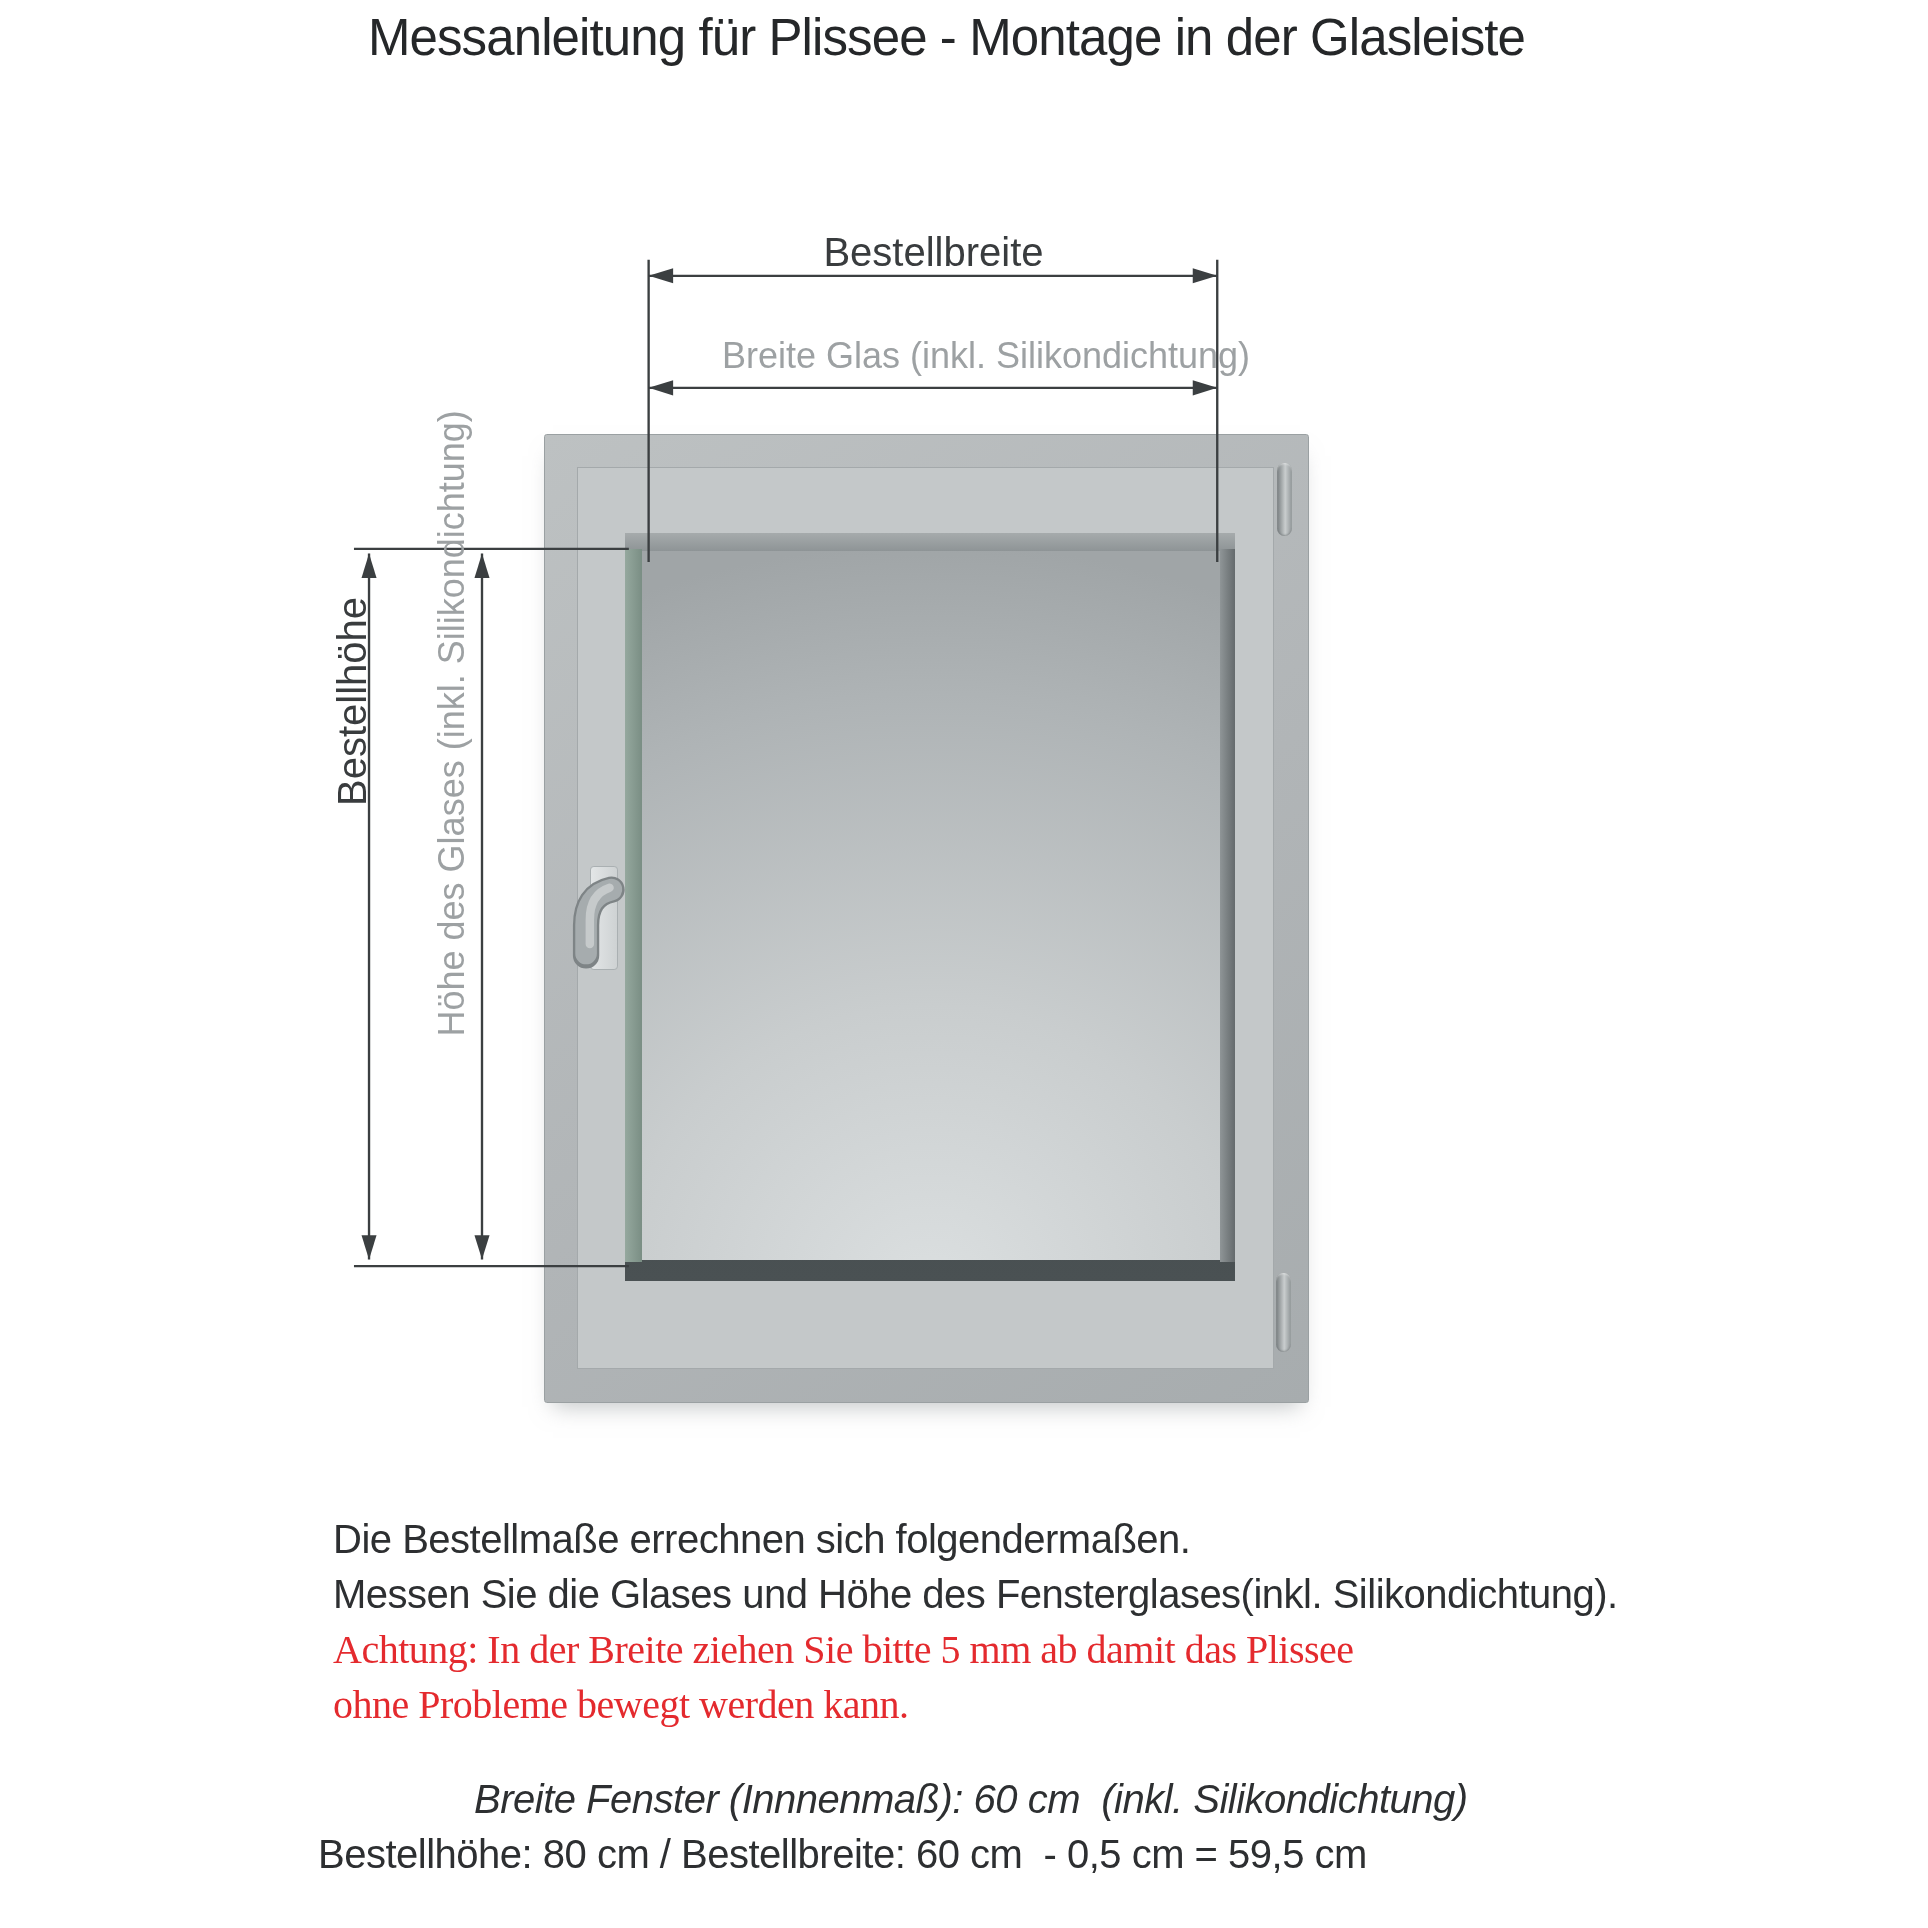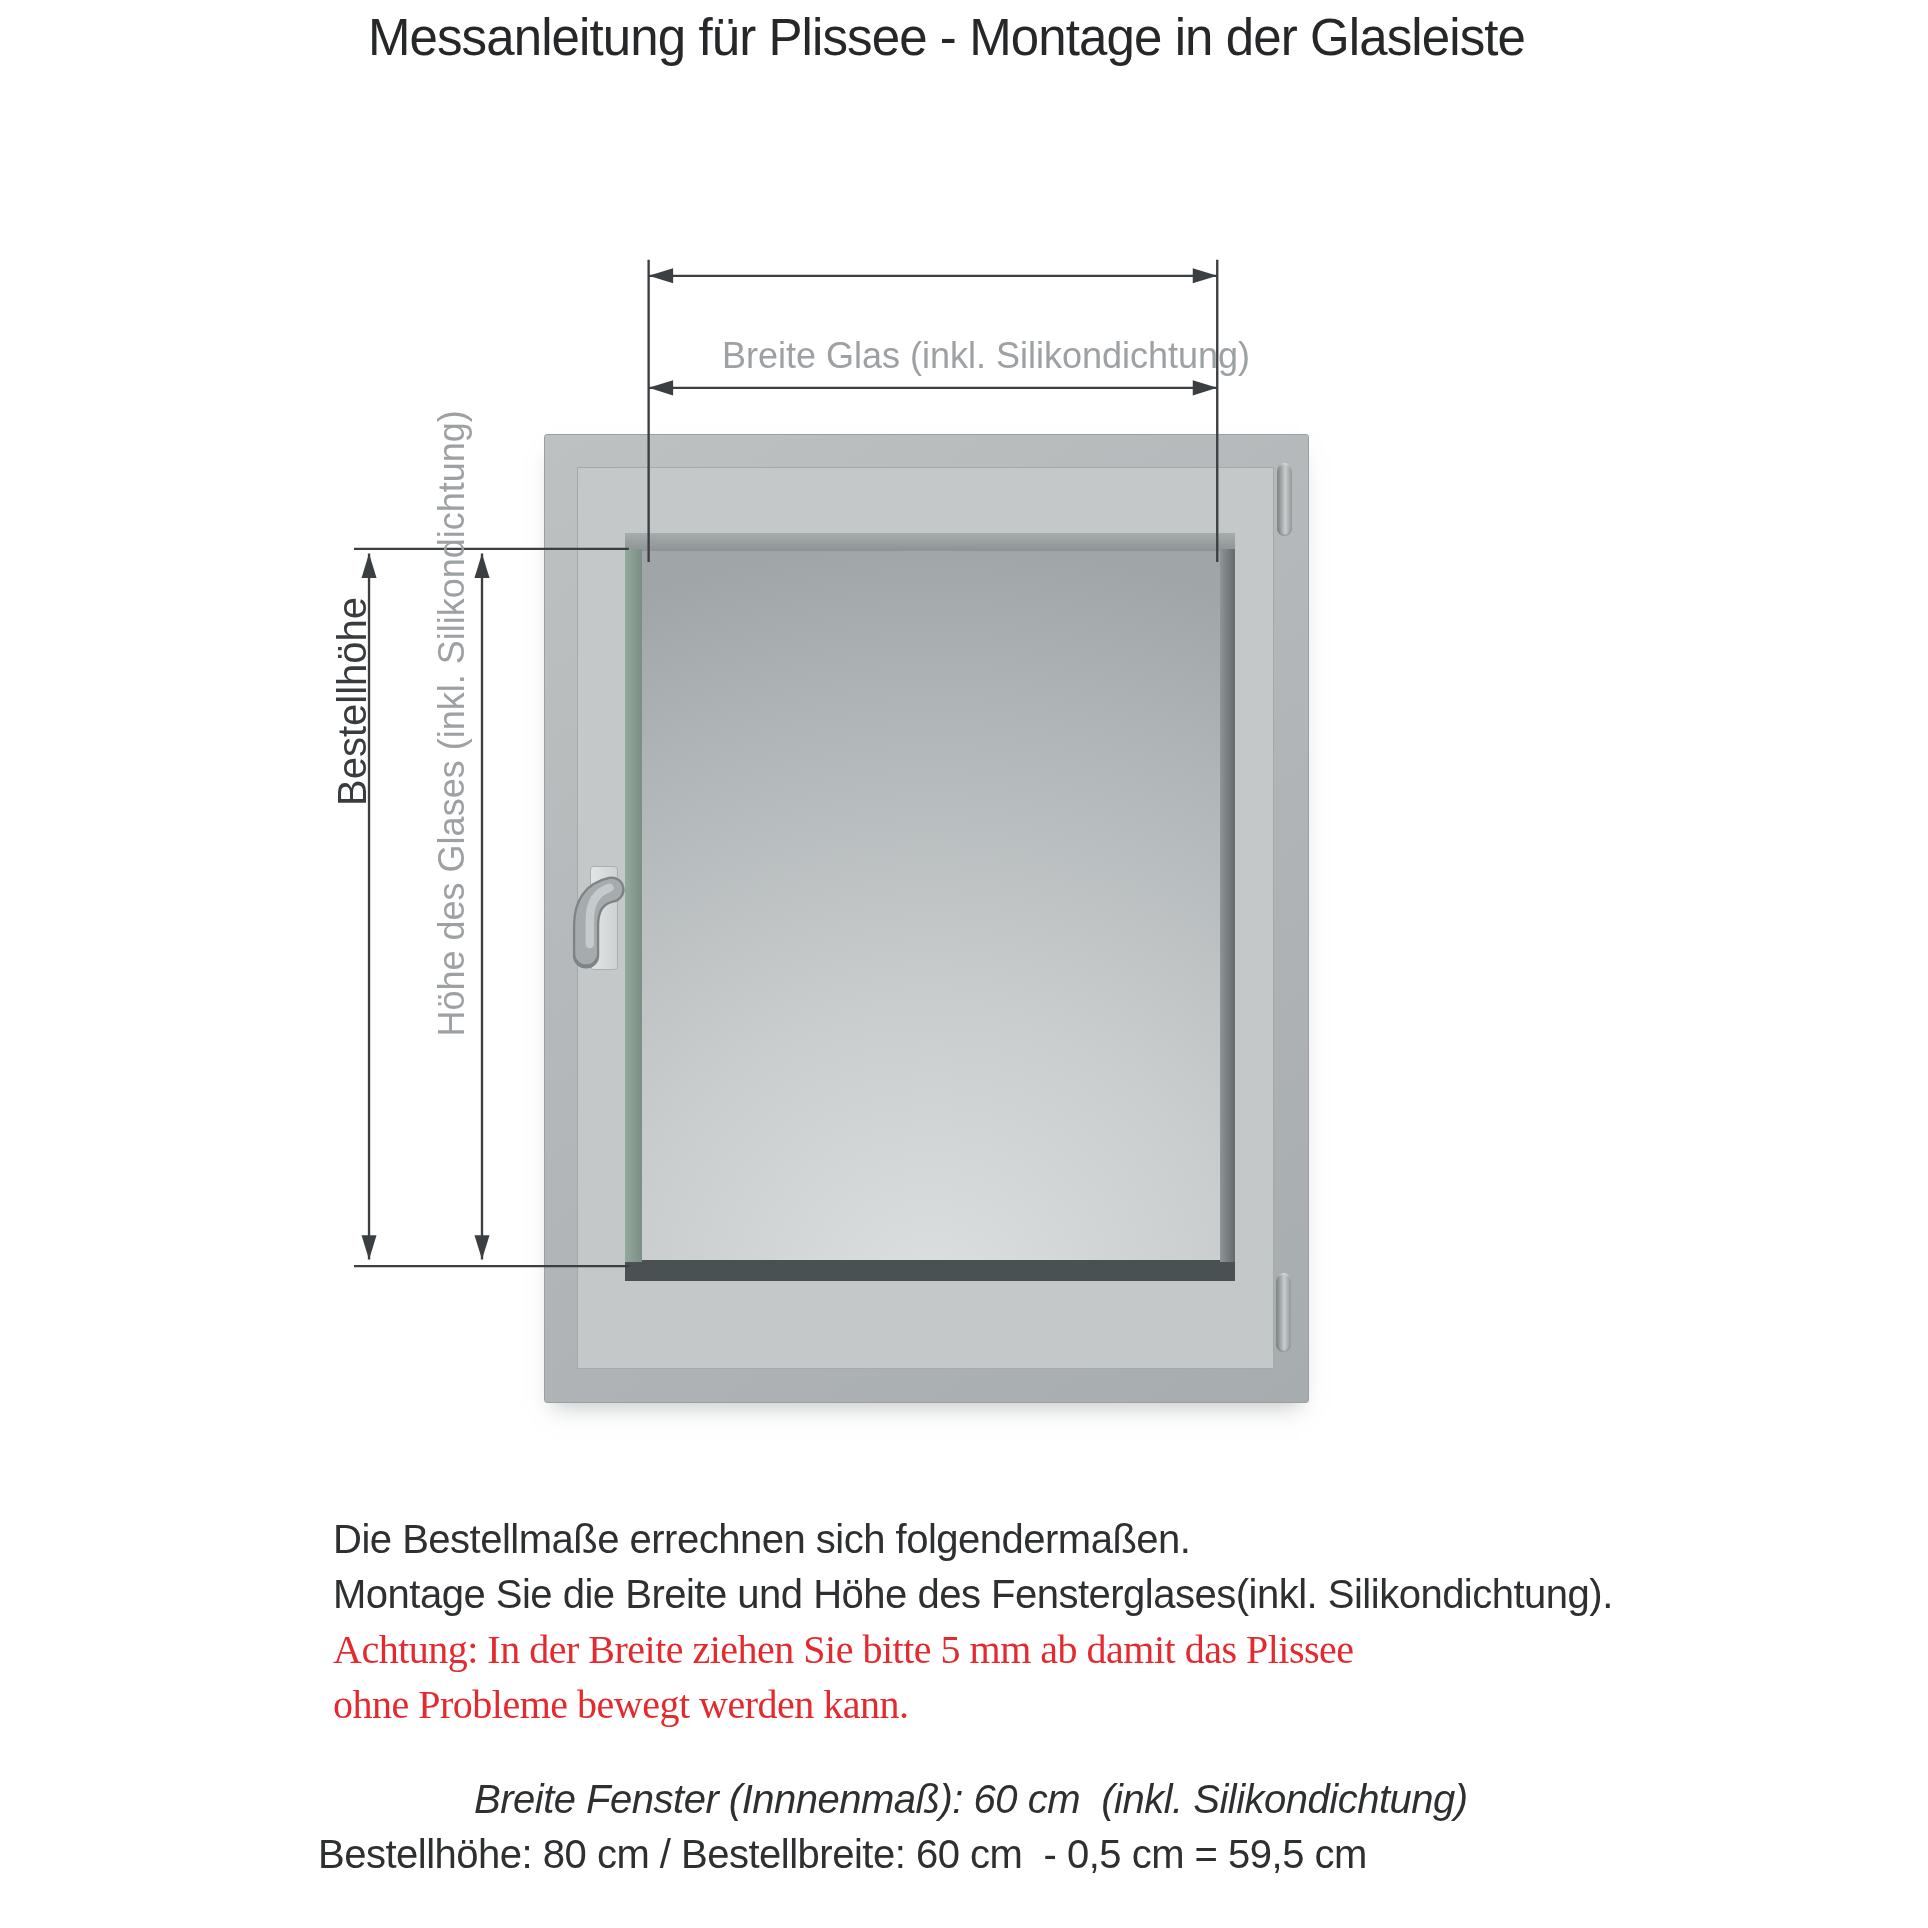--- a/index.html
+++ b/index.html
@@ -124,27 +124,28 @@
       <line x1="376" y1="583" x2="668" y2="583"></line>
       <line x1="376" y1="1345" x2="668" y2="1345"></line>
 
       <line x1="689" y1="293" x2="1293" y2="293" marker-start="url(#ah-s)" marker-end="url(#ah-e)"></line>
       <line x1="689" y1="412" x2="1293" y2="412" marker-start="url(#ah-s)" marker-end="url(#ah-e)"></line>
       <line x1="392" y1="588" x2="392" y2="1338" marker-start="url(#ah-s)" marker-end="url(#ah-e)"></line>
       <line x1="512" y1="588" x2="512" y2="1338" marker-start="url(#ah-s)" marker-end="url(#ah-e)"></line>
     </g>
   </svg>
 
+  <div class="dim-label lbl-dark order-width-label">Bestellbreite</div>
   <div class="dim-label lbl-gray glass-width-label">Breite Glas (inkl. Silikondichtung)</div>
   <div class="dim-label lbl-dark order-height-label">Bestellhöhe</div>
   <div class="dim-label lbl-gray glass-height-label">Höhe des Glases (inkl. Silikondichtung)</div>
 
   <div class="instructions">
     <div class="t-line">Die Bestellmaße errechnen sich folgendermaßen.</div>
-    <div class="t-line">Montage Sie die Breite und Höhe des Fensterglases(inkl. Silikondichtung).</div>
+    <div class="t-line">Messen Sie die Glases und Höhe des Fensterglases(inkl. Silikondichtung).</div>
     <div class="t-line warning">Achtung: In der Breite ziehen Sie bitte 5 mm ab damit das Plissee</div>
     <div class="t-line warning">ohne Probleme bewegt werden kann.</div>
   </div>
 
   <div class="example">
     <div class="t-line indent">Breite Fenster (Innnenmaß): 60 cm  (inkl. Silikondichtung)</div>
     <div class="t-line">Bestellhöhe: 80 cm / Bestellbreite: 60 cm  - 0,5 cm = 59,5 cm</div>
   </div>
 
 </div>

